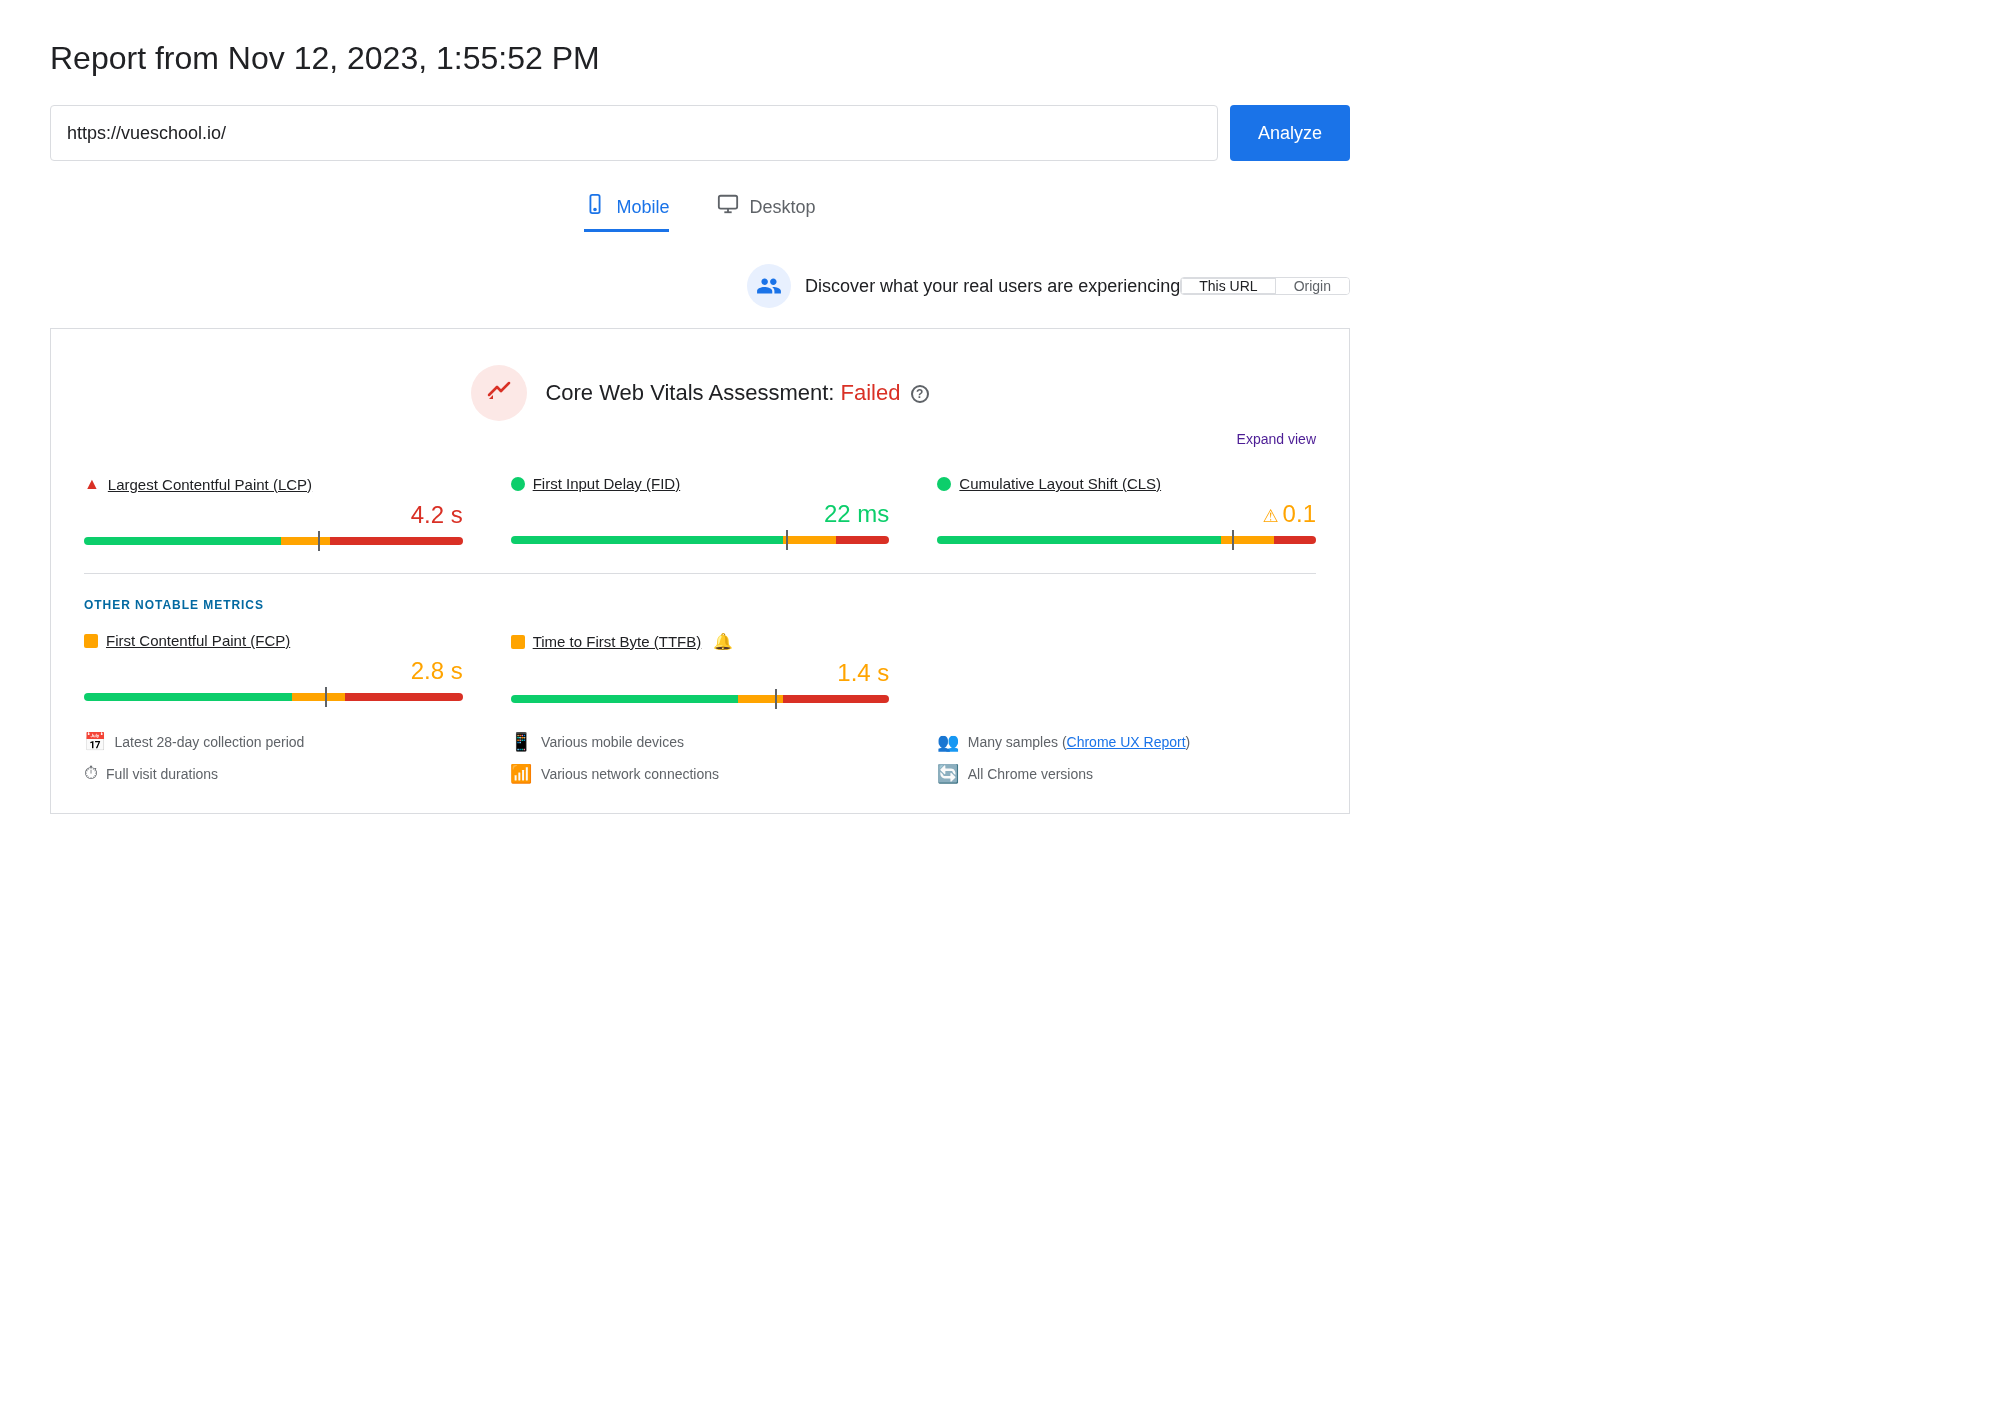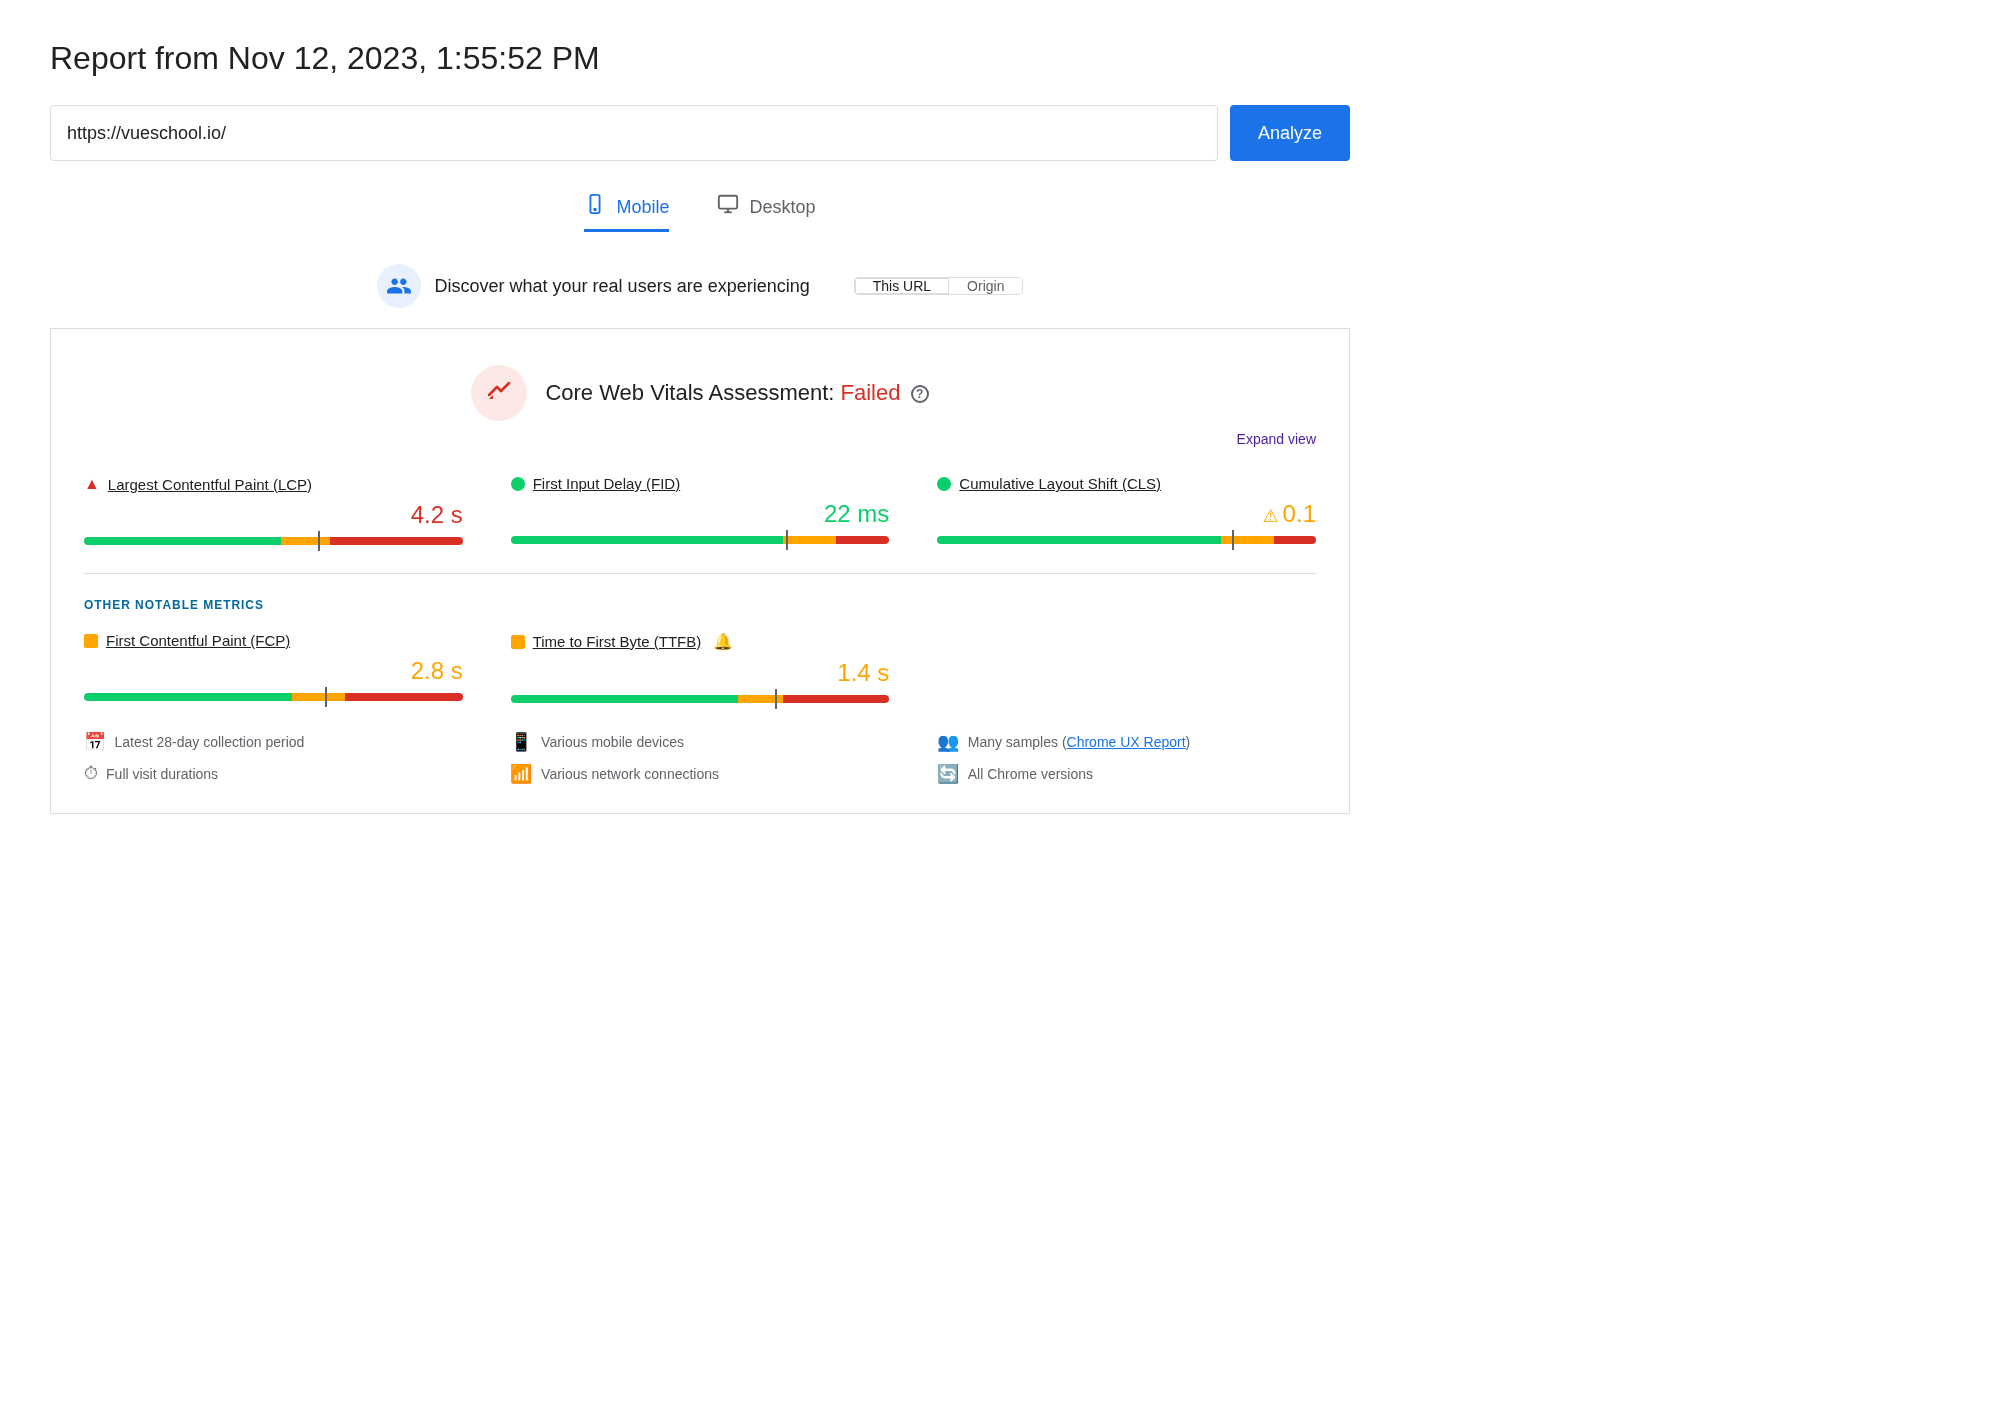--- a/index.html
+++ b/index.html
@@ -62,23 +62,22 @@
     .tab.active {
       color: #1a73e8;
       border-bottom: 3px solid #1a73e8;
     }
     .tab-icon {
       font-size: 22px;
     }
     .section-header {
       display: flex;
       align-items: center;
-      justify-content: center;
+      justify-content: flex-end;
       margin-bottom: 20px;
-      gap: 44px;
     }
     .section-header-left {
       display: flex;
       align-items: center;
       gap: 14px;
     }
     .crux-icon {
       width: 44px;
       height: 44px;
       border-radius: 50%;

